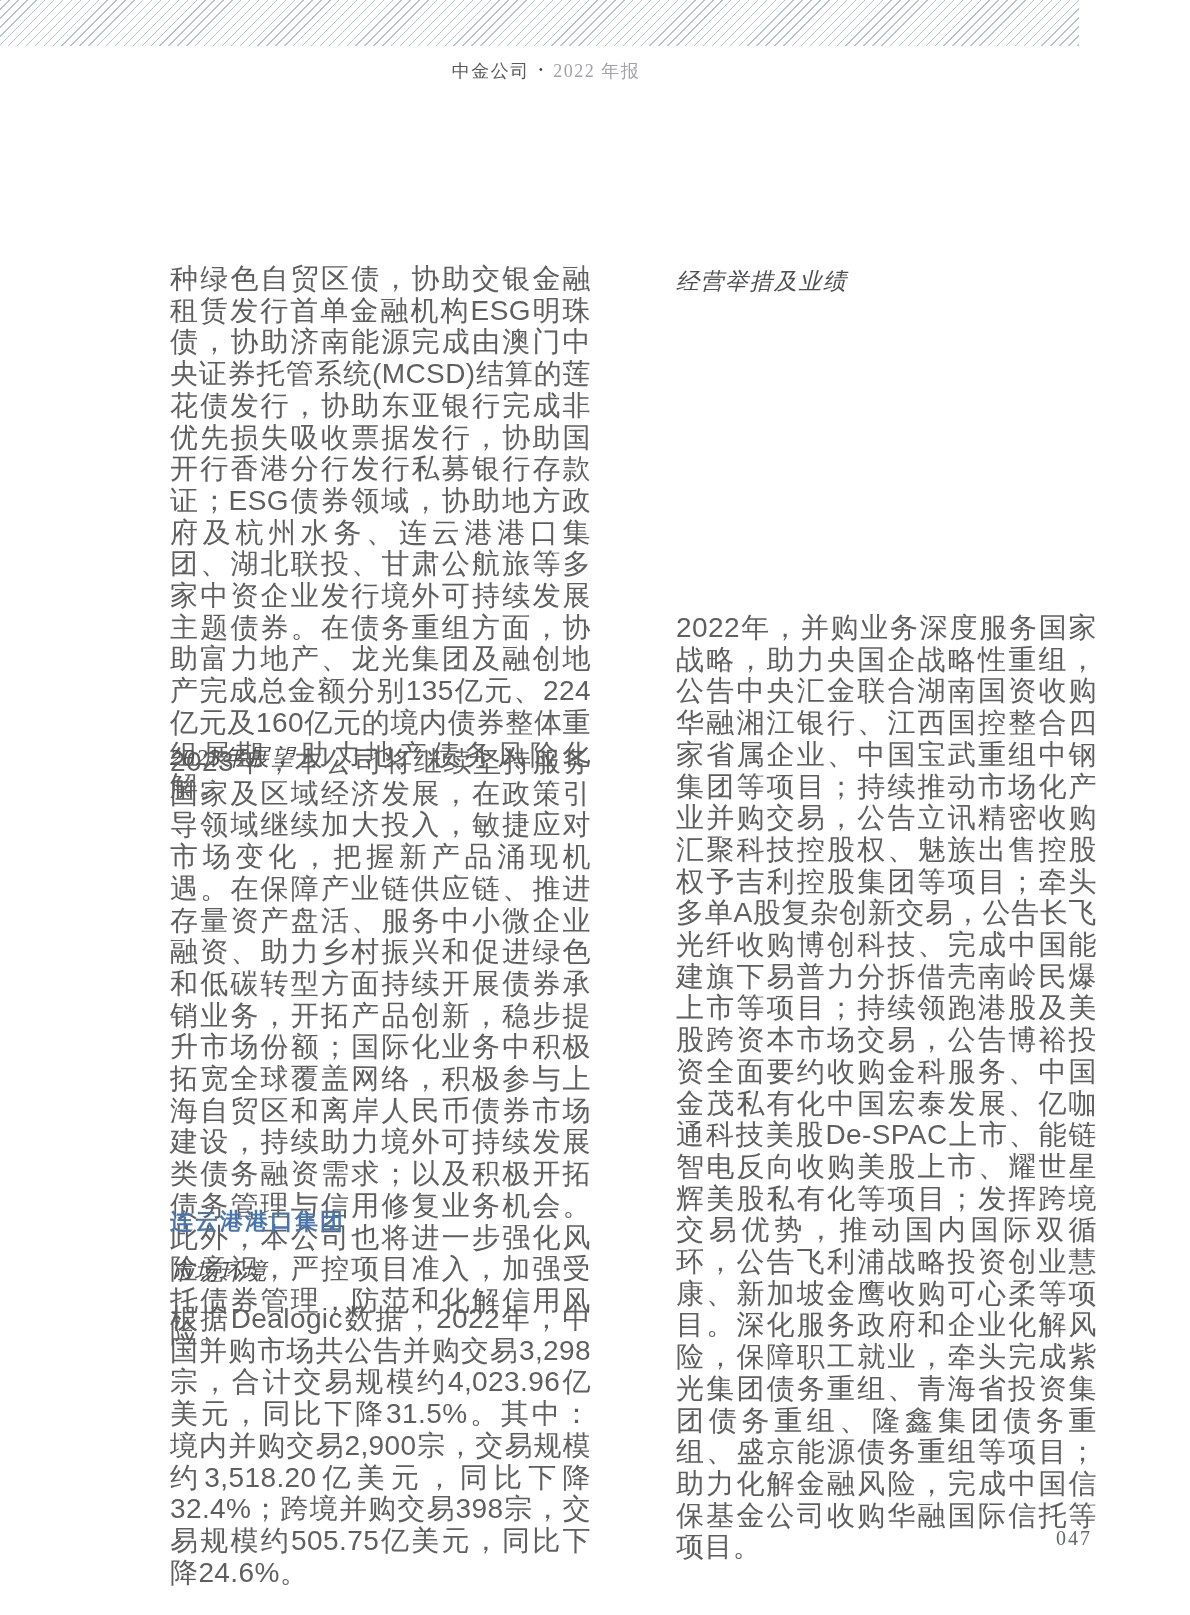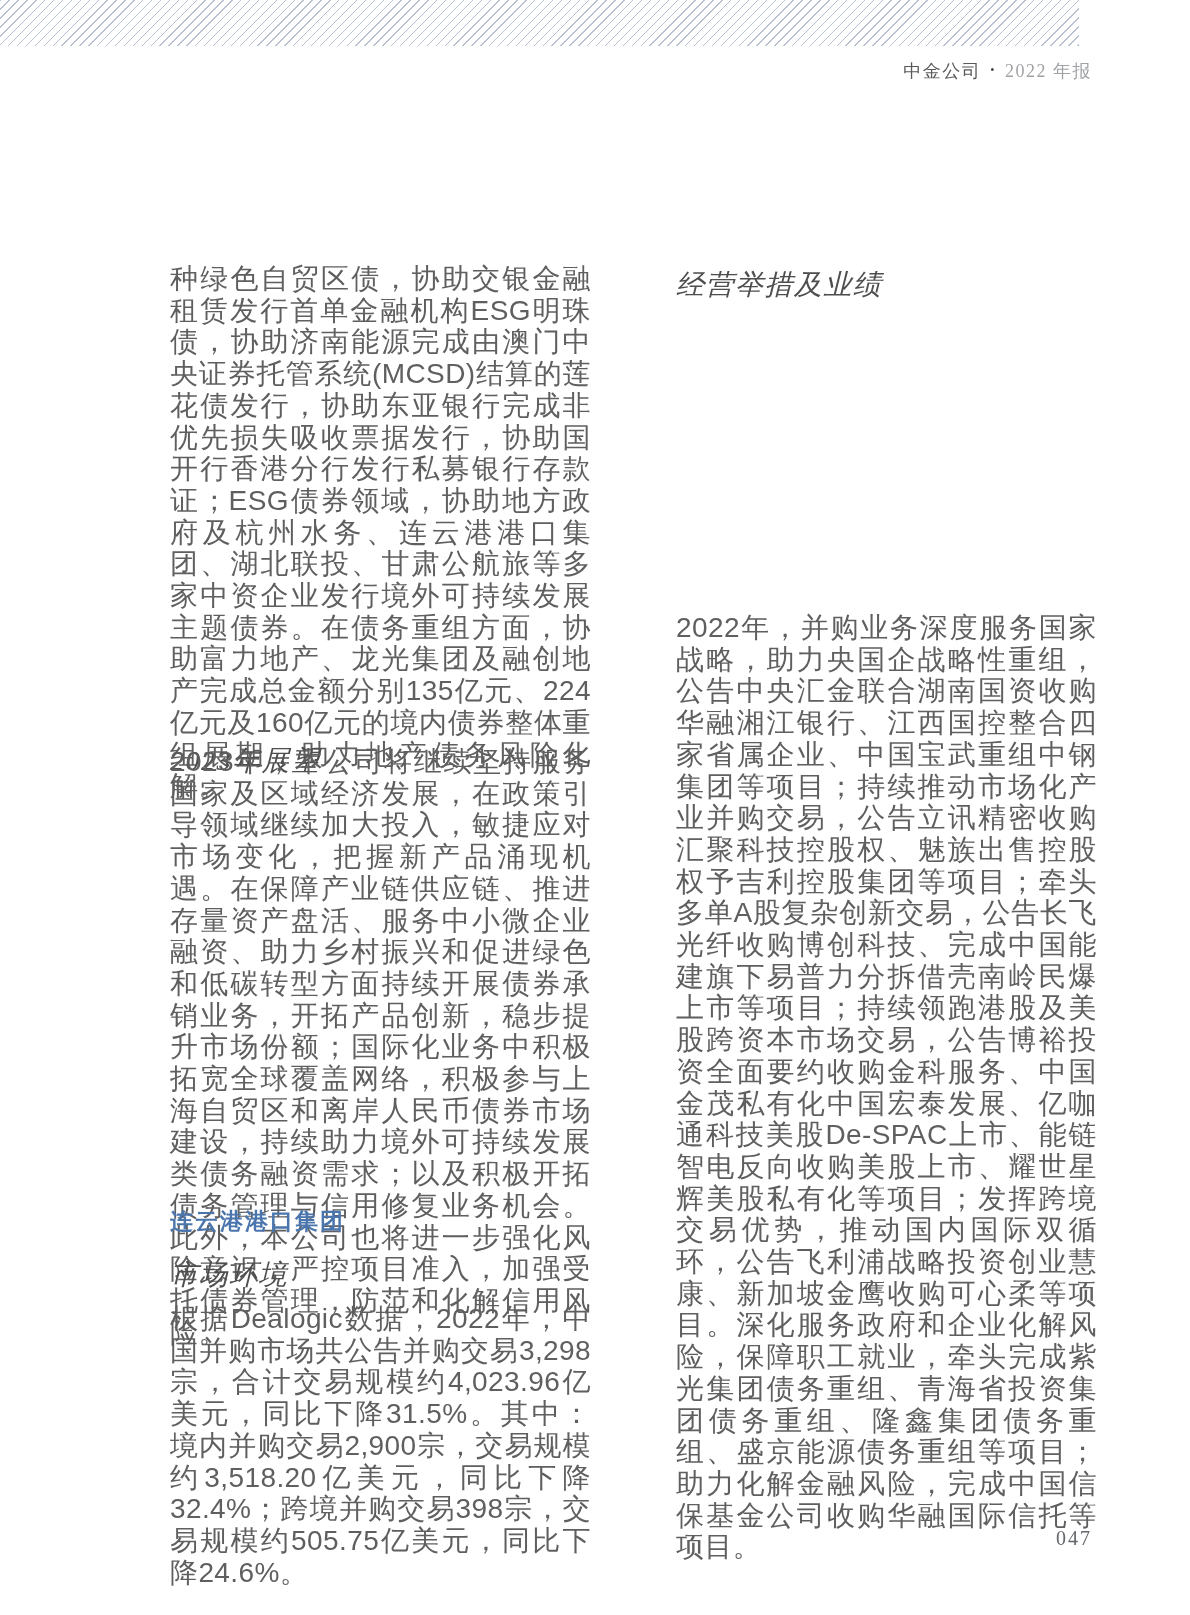--- a/index.html
+++ b/index.html
@@ -18,40 +18,40 @@
       rgba(148, 160, 183, 0.65) 0px,
       rgba(148, 160, 183, 0.65) 1px,
       rgba(255, 255, 255, 0) 1px,
       rgba(255, 255, 255, 0) 6.3px
     );
   }
 
   
   .running-header {
     position: absolute; left: 0; top: 59px; width: 1092px;
-    text-align: right; white-space: nowrap;
+    text-align: center; white-space: nowrap;
     font-family: "Liberation Serif", serif;
     font-size: 18px; color: #58595b; letter-spacing: 1.5px;
   }
   .running-header .sep { color: #3d3e40; font-size: 12px; margin: 0 9px; vertical-align: 3px; }
   .running-header .year { color: #a0a2a5; }
 
   
   .body-para {
     position: absolute; width: 421px;
     font-size: 28px; line-height: 31.7px; letter-spacing: 0.4px;
     color: #605f5f;
     text-align: justify; text-justify: inter-character;
   }
 
   
   .italic-heading {
     position: absolute;
     font-family: "Liberation Serif", serif; font-style: italic;
-    font-size: 28px; color: #4e4e50; letter-spacing: 1.5px;
+    font-size: 23px; color: #4e4e50; letter-spacing: 1.5px;
     white-space: nowrap;
   }
 
   
   .blue-heading {
     position: absolute;
     font-size: 23px; font-weight: bold; color: #4b76ad;
     letter-spacing: 2px; white-space: nowrap;
   }
 

